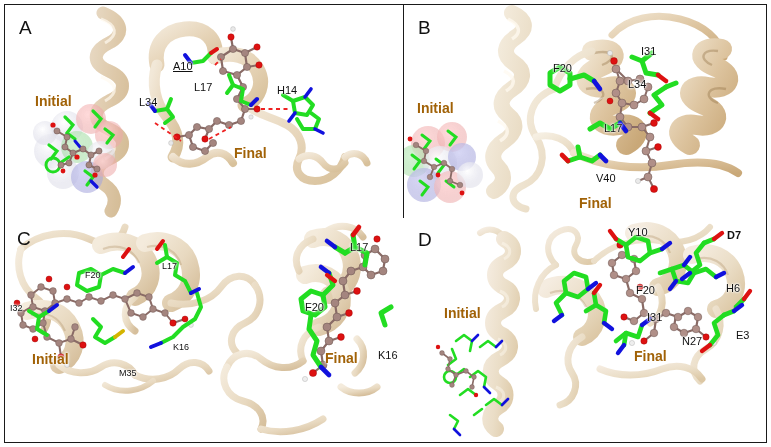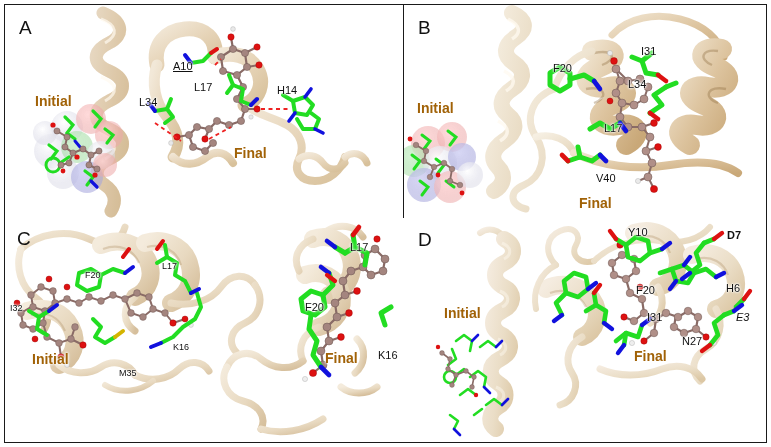--- a/index.html
+++ b/index.html
@@ -770,20 +770,20 @@
 
     <div class="panel-letter" style="left:14px;top:10px;">D</div>
     <div class="state-label" style="left:40px;top:86px;">Initial</div>
     <div class="state-label" style="left:230px;top:129px;">Final</div>
     <div class="res-label" style="left:224px;top:7px;text-align:right;">Y10</div>
     <div class="res-label" style="left:323px;top:10px;font-weight:bold;">D7</div>
     <div class="res-label" style="left:232px;top:65px;">F20</div>
     <div class="res-label" style="left:290px;top:63px;margin-left:32px;">H6</div>
     <div class="res-label" style="left:243px;top:92px;">I31</div>
     <div class="res-label" style="left:278px;top:116px;text-align:center;">N27</div>
-    <div class="res-label" style="left:332px;top:92px;font-style:italic;">E3</div>
+    <div class="res-label" style="left:332px;top:110px;">E3</div>
   </div>
 
   <div class="divider-v" style="left:403px;top:5px;width:1.2px;height:213px;"></div>
   <div class="divider-v" style="left:5px;top:218px;width:0px;height:0px;"></div>
   <div class="outer-frame"></div>
 
 </div>
 
 </body></html>

